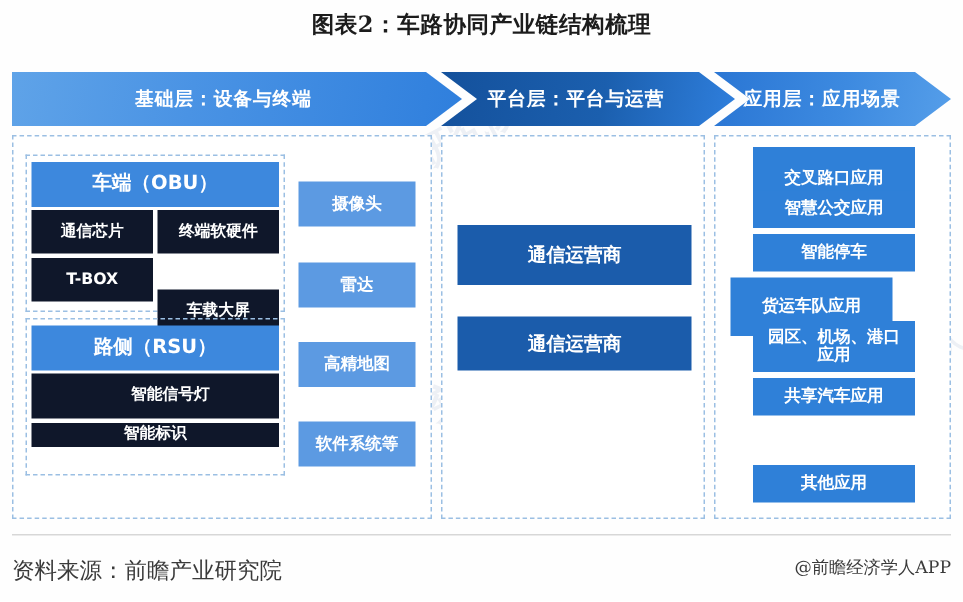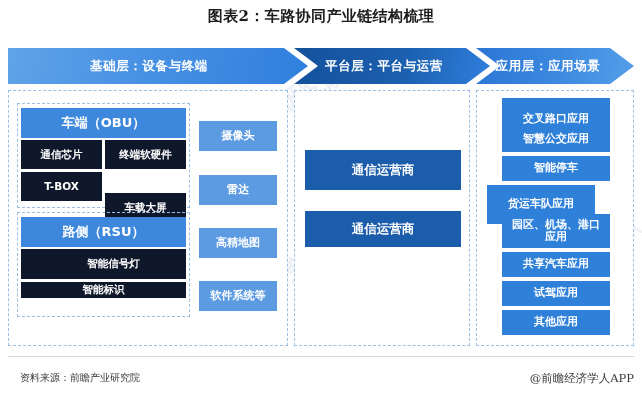--- a/index.html
+++ b/index.html
@@ -110,22 +110,22 @@
 
   
   #footer-rule {
     position: absolute;
     left: 8px; top: 356px;
     width: 626px; height: 1px;
     background: #d7d7d7;
   }
   #source-note {
     position: absolute;
-    left: 20px; top: 371px;
-    font-size: 10px;
+    left: 8px; top: 371px;
+    font-size: 15px;
     color: #3a3a3a;
     font-family: "DejaVu Serif", "Liberation Serif", serif;
   }
   #brand-note {
     position: absolute;
     right: 8px; top: 371px;
     font-size: 11.5px;
     color: #3a3a3a;
     font-family: "DejaVu Serif", "Liberation Serif", serif;
   }
@@ -195,21 +195,20 @@
     </div>
 
     <div class="col" id="col-app">
       <div class="bx bx-app" style="left:25px; top:7px; width:108px; height:42px;">交叉路口应用</div>
       <div class="bx bx-app" style="left:25px; top:36px; width:108px; height:25px;">智慧公交应用</div>
       <div class="bx bx-app" style="left:25px; top:65px; width:108px; height:25px;">智能停车</div>
       <div class="bx bx-app" style="left:10px; top:94px; width:108px; height:39px;">货运车队应用</div>
       <div class="bx bx-app" style="left:25px; top:123px; width:108px; height:34px;">园区、机场、港口
 应用</div>
       <div class="bx bx-app" style="left:25px; top:161px; width:108px; height:25px;">共享汽车应用</div>
-      <div class="bx bx-app" style="left:25px; top:190px; width:108px; height:25px;">试驾应用</div>
       <div class="bx bx-app" style="left:25px; top:219px; width:108px; height:25px;">其他应用</div>
     </div>
   </div>
 
   <div id="footer-rule"></div>
   <div id="source-note">资料来源：前瞻产业研究院</div>
   <div id="brand-note">@前瞻经济学人APP</div>
 
 </div>
 

